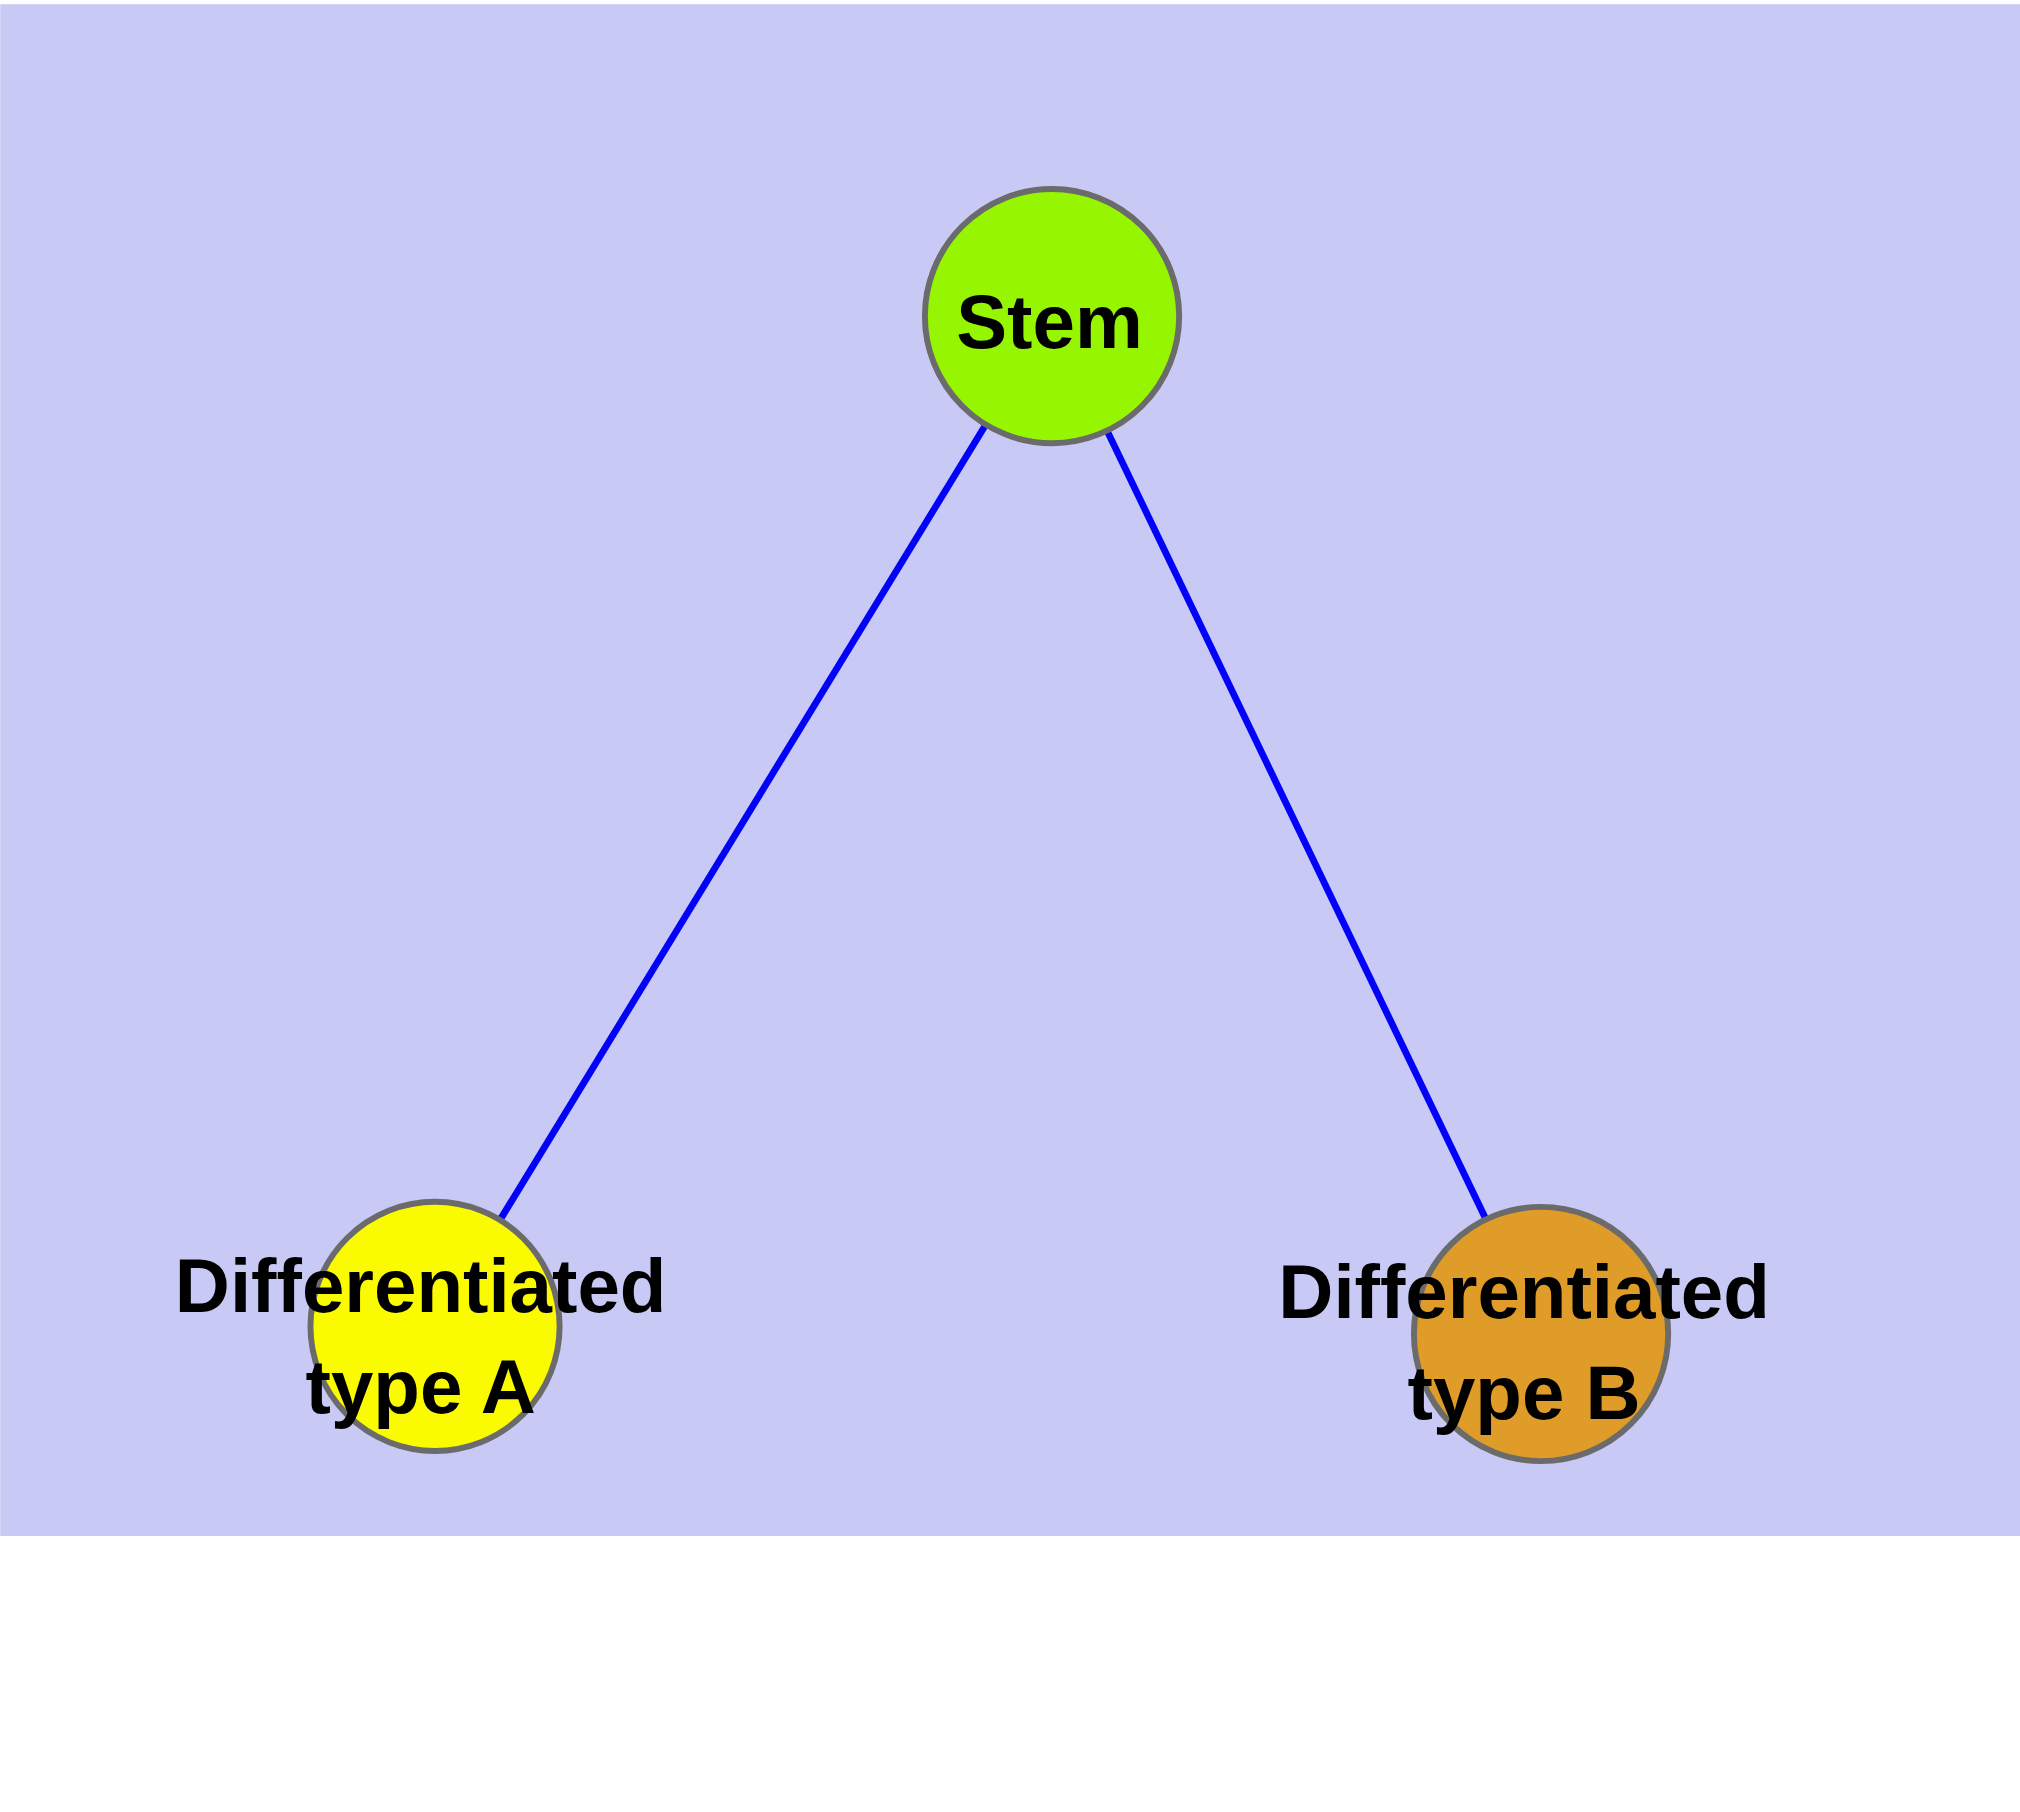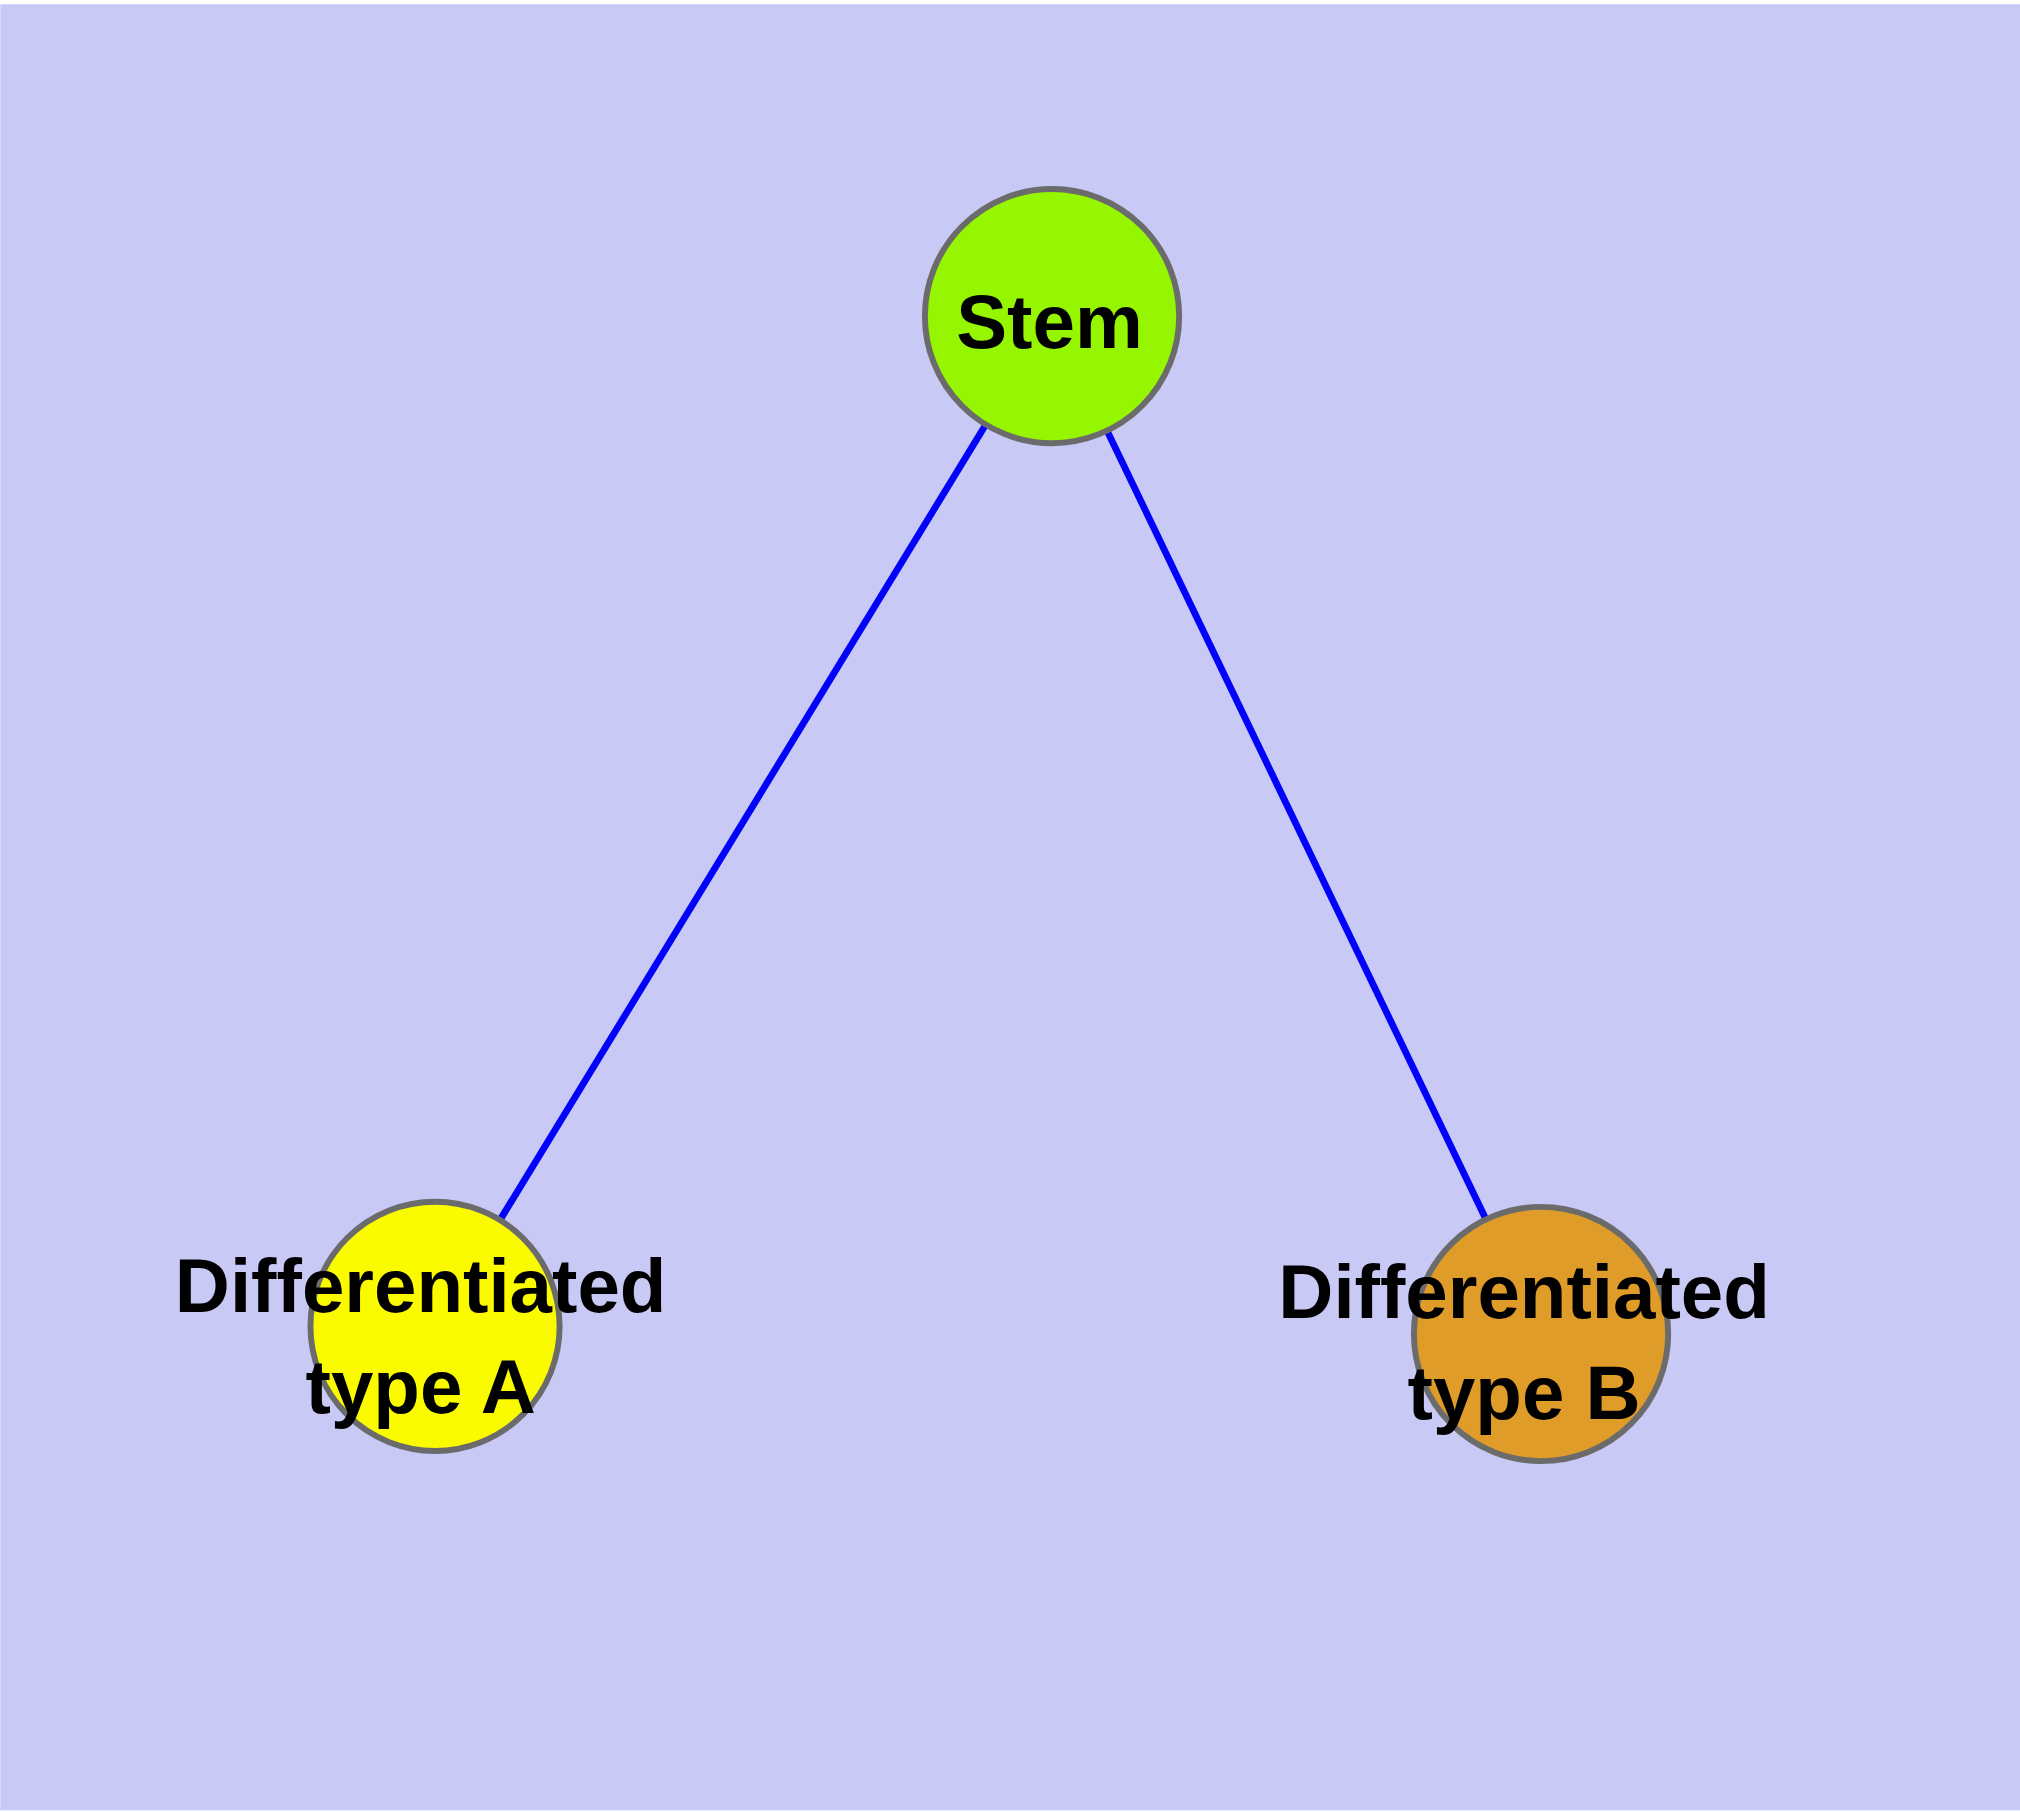--- a/index.html
+++ b/index.html
@@ -3,21 +3,21 @@
 <meta charset="utf-8">
 <style>
   html, body {
     margin: 0;
     padding: 0;
     background: #ffffff;
   }
   .stage {
     position: relative;
     width: 2021px;
-    height: 1812px;
+    height: 1536px;
     overflow: hidden;
   }
   .stage svg {
     display: block;
     width: 2021px;
     height: 1812px;
   }
   .node-circle {
     stroke-width: 7px;
   }

